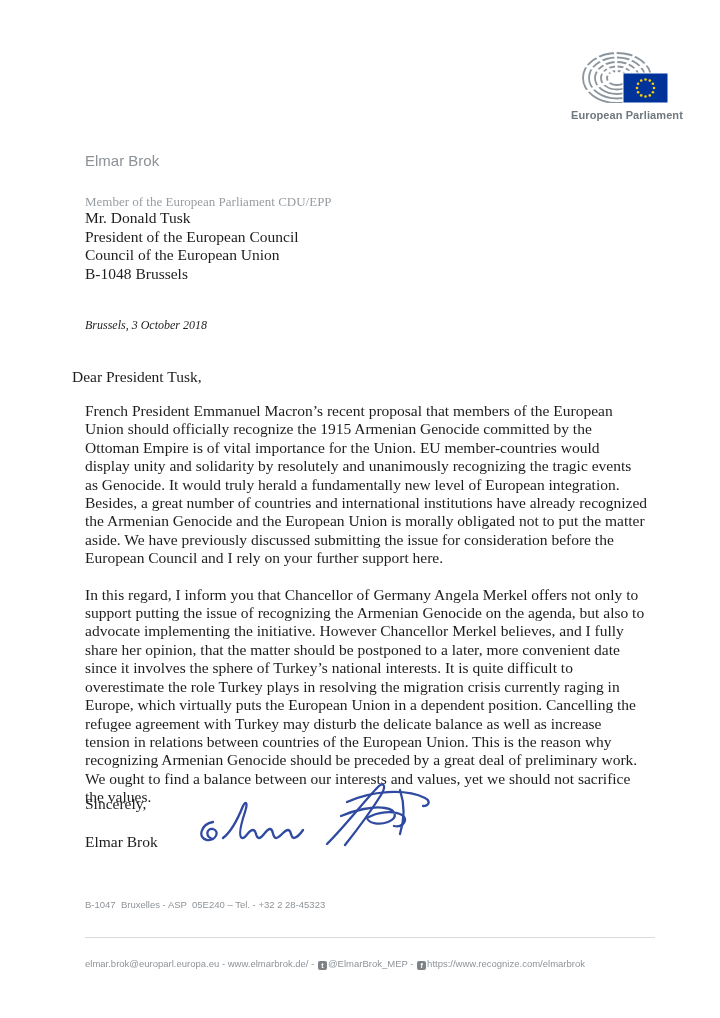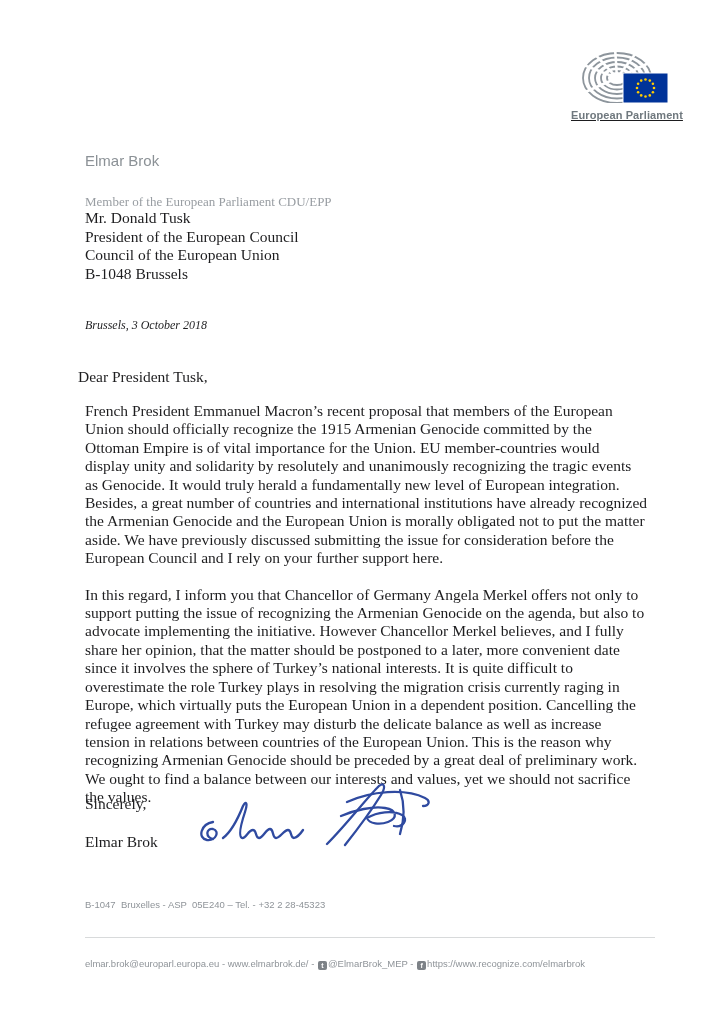--- a/index.html
+++ b/index.html
@@ -6,41 +6,41 @@
   .page {
     position: relative;
     width: 720px;
     height: 1018px;
     background: #ffffff;
     font-family: "Liberation Serif", serif;
     color: #1d1d1f;
     overflow: hidden;
   }
   
-  .logo-block { position: absolute; left: 571px; top: 47px; width: 102px; text-align: left; text-decoration: underline; }
+  .logo-block { position: absolute; left: 571px; top: 47px; width: 102px; text-align: left; }
   .logo-label {
     margin-top: 2px;
     font-family: "Liberation Sans", sans-serif;
     font-size: 11px; font-weight: bold; letter-spacing: 0.1px;
     color: #6f787e; white-space: nowrap;
   }
   .sender-name {
     position: absolute; left: 85px; top: 152px;
     font-family: "Liberation Sans", sans-serif;
     font-size: 15px; font-weight: 500; color: #8b9196;
   }
   .sender-title {
     position: absolute; left: 85px; top: 194px;
     font-family: Liberation Serif, serif;
     font-size: 13px; color: #989da2;
   }
   
   .recipient { position: absolute; left: 85px; top: 209px; font-size: 15.5px; line-height: 18.6px; }
   .dateline  { position: absolute; left: 85px; top: 318px; font-size: 12px; font-style: italic; }
-  .salutation{ position: absolute; left: 78px; top: 368px; font-size: 15.5px; }
+  .salutation{ position: absolute; left: 72px; top: 368px; font-size: 15.5px; }
   .letter-body { position: absolute; left: 85px; top: 402px; width: 563px; }
   .letter-body p {
     margin: 0 0 18px 0;
     font-size: 15.5px; line-height: 18.4px; text-align: left;
   }
   .valediction { position: absolute; left: 85px; top: 795px; font-size: 15.5px; text-align: right; }
   .signer-name { position: absolute; left: 85px; top: 833px; font-size: 15.5px; }
   .signature   { position: absolute; left: 193px; top: 776px; }
   
   .footer-divider {

